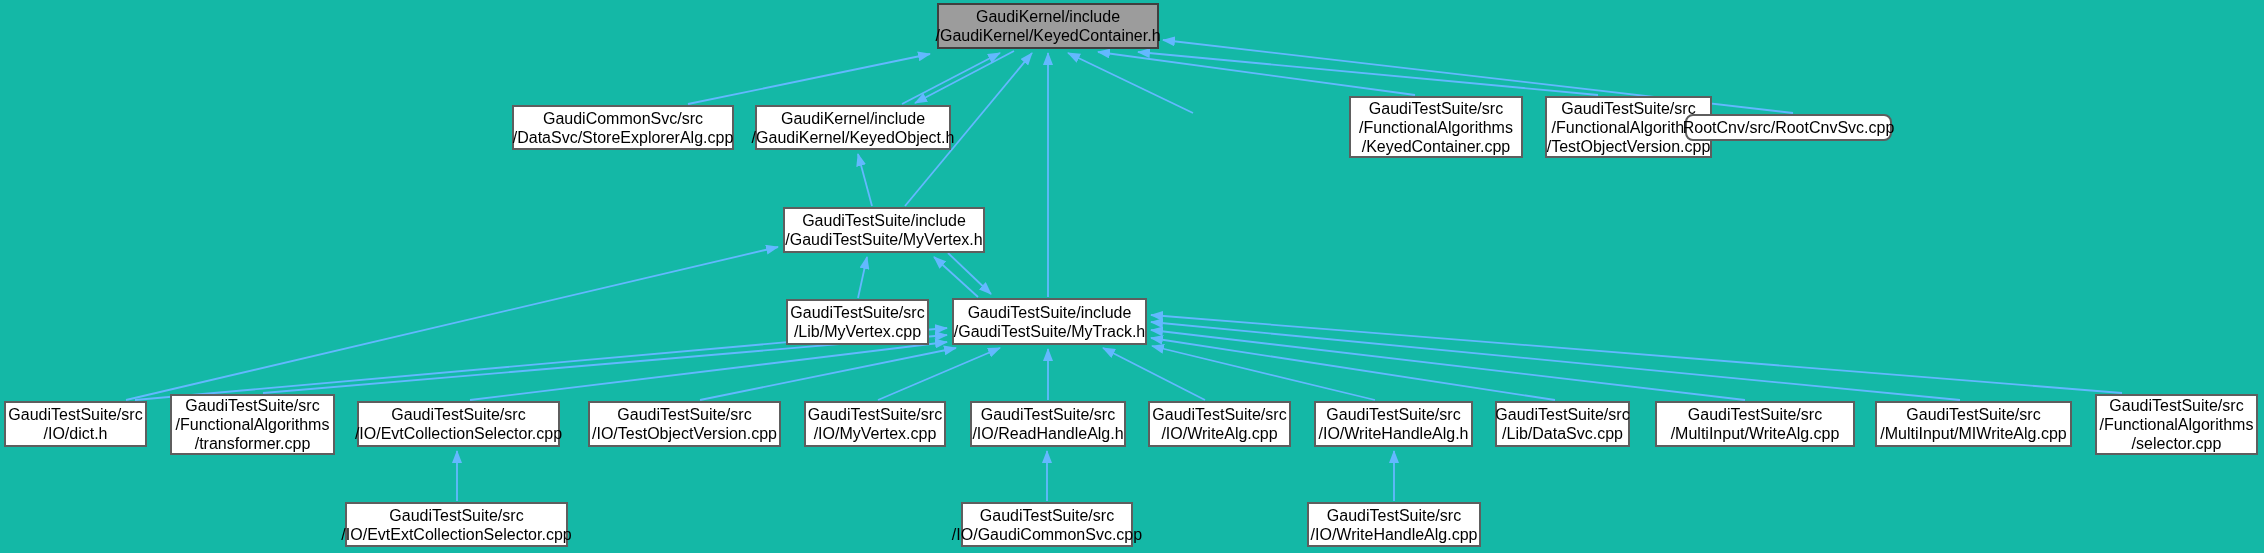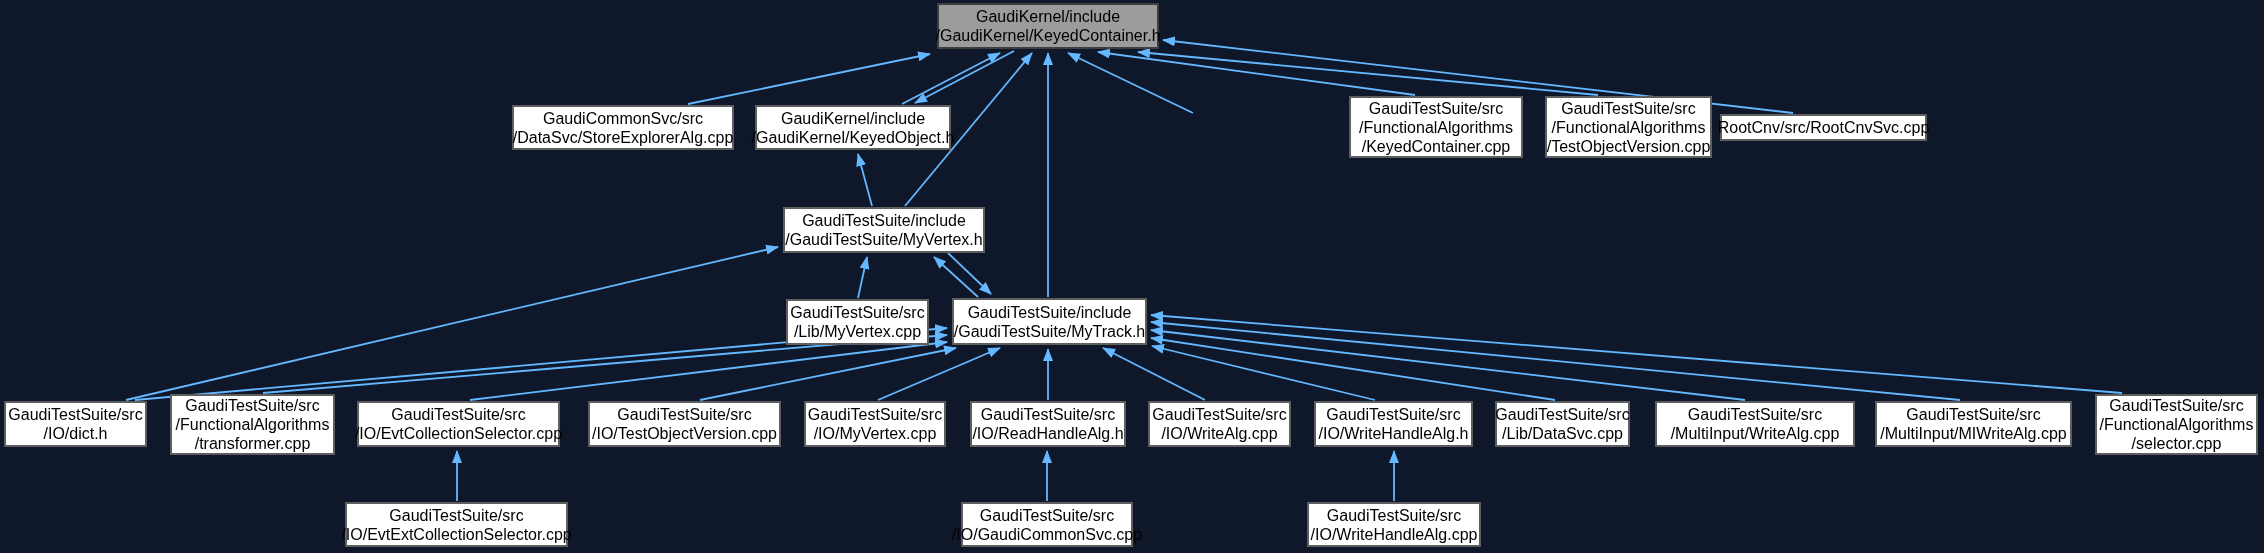--- a/index.html
+++ b/index.html
@@ -1,16 +1,16 @@
 <!DOCTYPE html>
 <html><head>
 <meta charset="utf-8">
 <style>
   html,body{margin:0;padding:0;background:#000;}
-  #canvas{position:relative;width:2264px;height:553px;background:#0f172a;overflow:hidden;
+  #canvas{position:relative;width:2264px;height:553px;background:#14b8a6;overflow:hidden;
           font-family:"Liberation Sans",sans-serif;}
   #edge-layer{position:absolute;left:0;top:0;width:2264px;height:553px;}
   .node{position:absolute;box-sizing:border-box;background:#fff;border:2px solid #5e5e5e;
         color:#000;display:flex;flex-direction:column;align-items:center;justify-content:center;
         text-align:center;font-size:16px;line-height:19px;white-space:nowrap;cursor:pointer;
         padding:1px 6px;}
   .node.main{background:#9c9c9c;border-color:#3f3f3f;}
   .node div{pointer-events:none;}
 </style>
 </head>
@@ -68,21 +68,21 @@
     <div class="node" style="left: 1349px; top: 96px; width: 174px; height: 62px;">
       <div>GaudiTestSuite/src</div>
       <div>/FunctionalAlgorithms</div>
       <div>/KeyedContainer.cpp</div>
     </div>
     <div class="node" style="left: 1545px; top: 96px; width: 167px; height: 62px;">
       <div>GaudiTestSuite/src</div>
       <div>/FunctionalAlgorithms</div>
       <div>/TestObjectVersion.cpp</div>
     </div>
-    <div class="node" style="left: 1720px; top: 114px; width: 207px; height: 27px;">
+    <div class="node" style="left: 1685px; top: 114px; width: 207px; height: 27px; border-radius: 8px;">
       <div>RootCnv/src/RootCnvSvc.cpp</div>
     </div>
     <div class="node" style="left: 783px; top: 207px; width: 202px; height: 46px;">
       <div>GaudiTestSuite/include</div>
       <div>/GaudiTestSuite/MyVertex.h</div>
     </div>
     <div class="node" style="left: 786px; top: 299px; width: 143px; height: 46px;">
       <div>GaudiTestSuite/src</div>
       <div>/Lib/MyVertex.cpp</div>
     </div>

